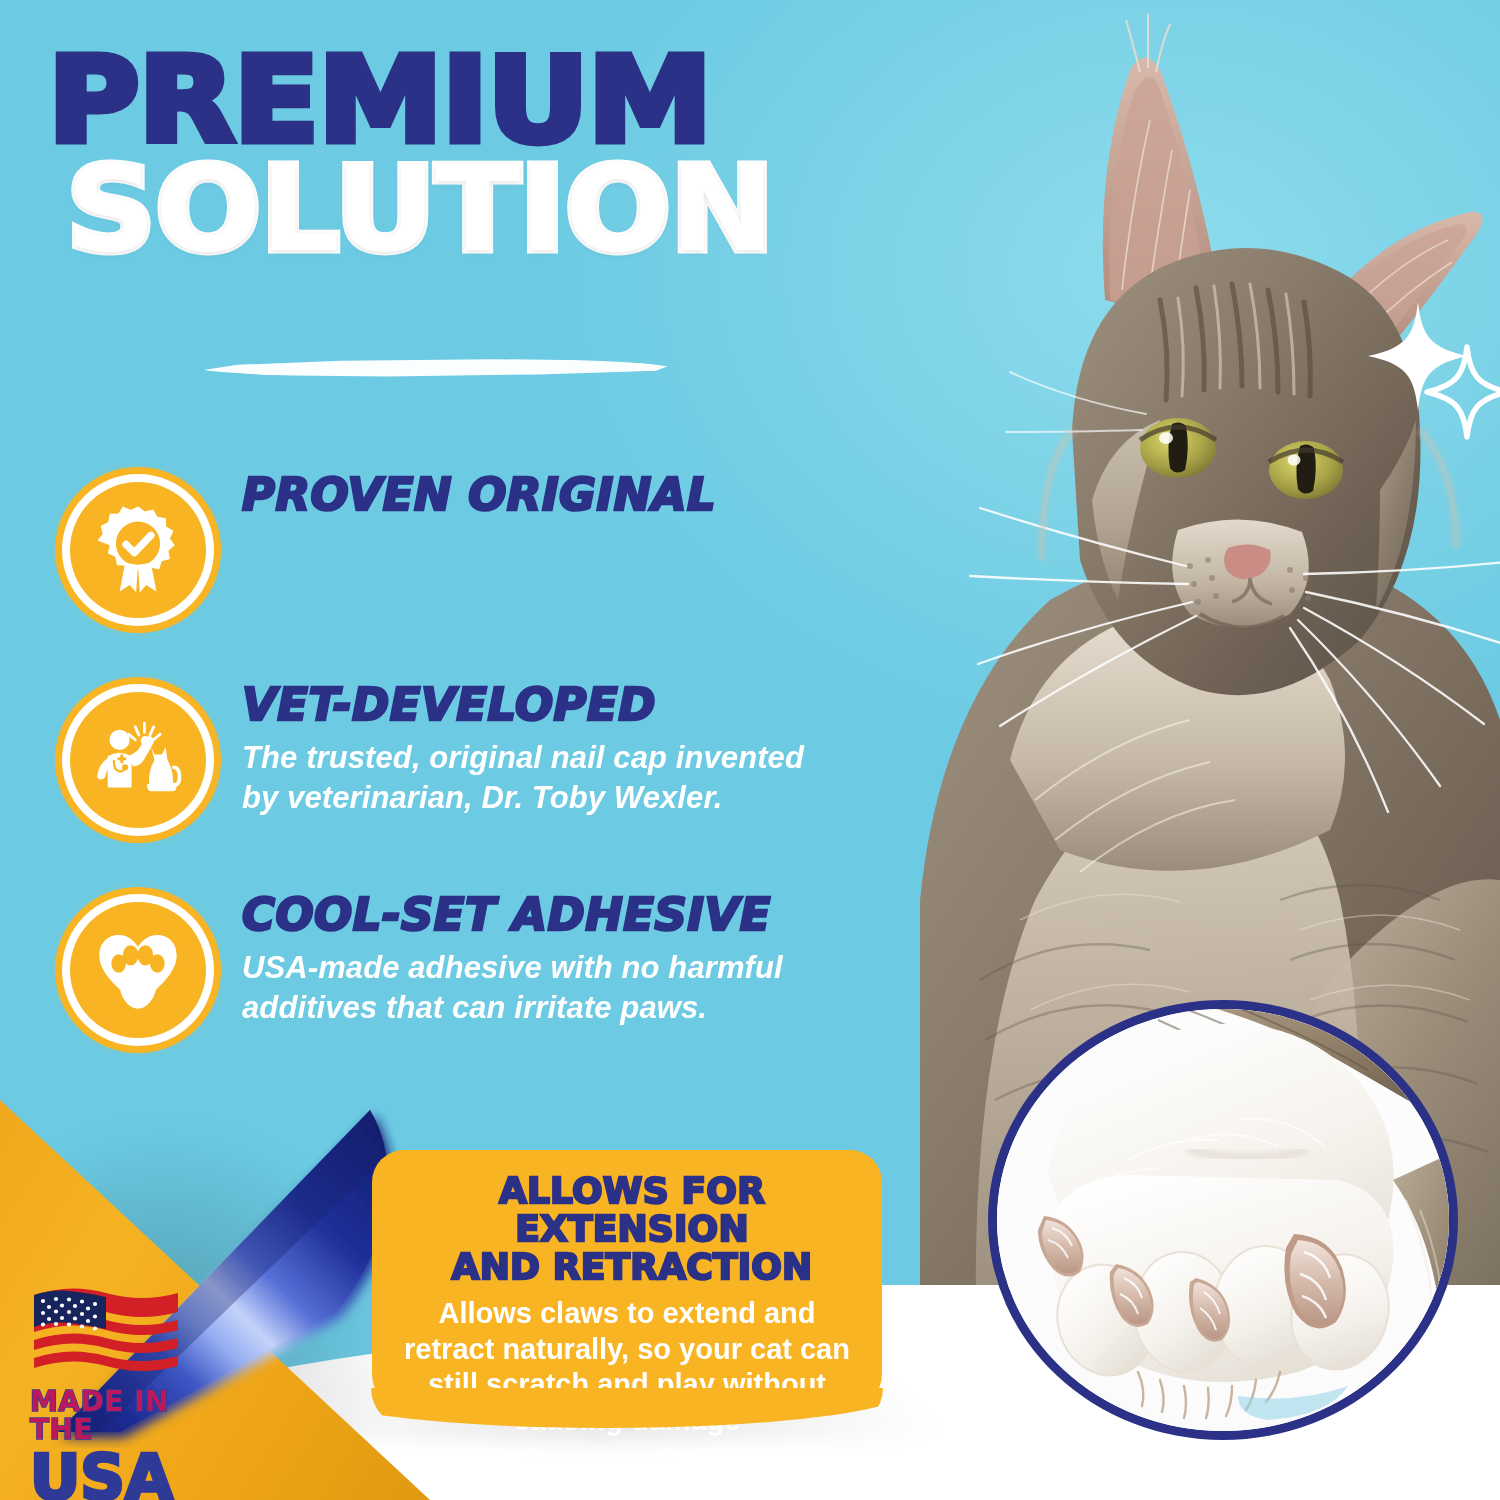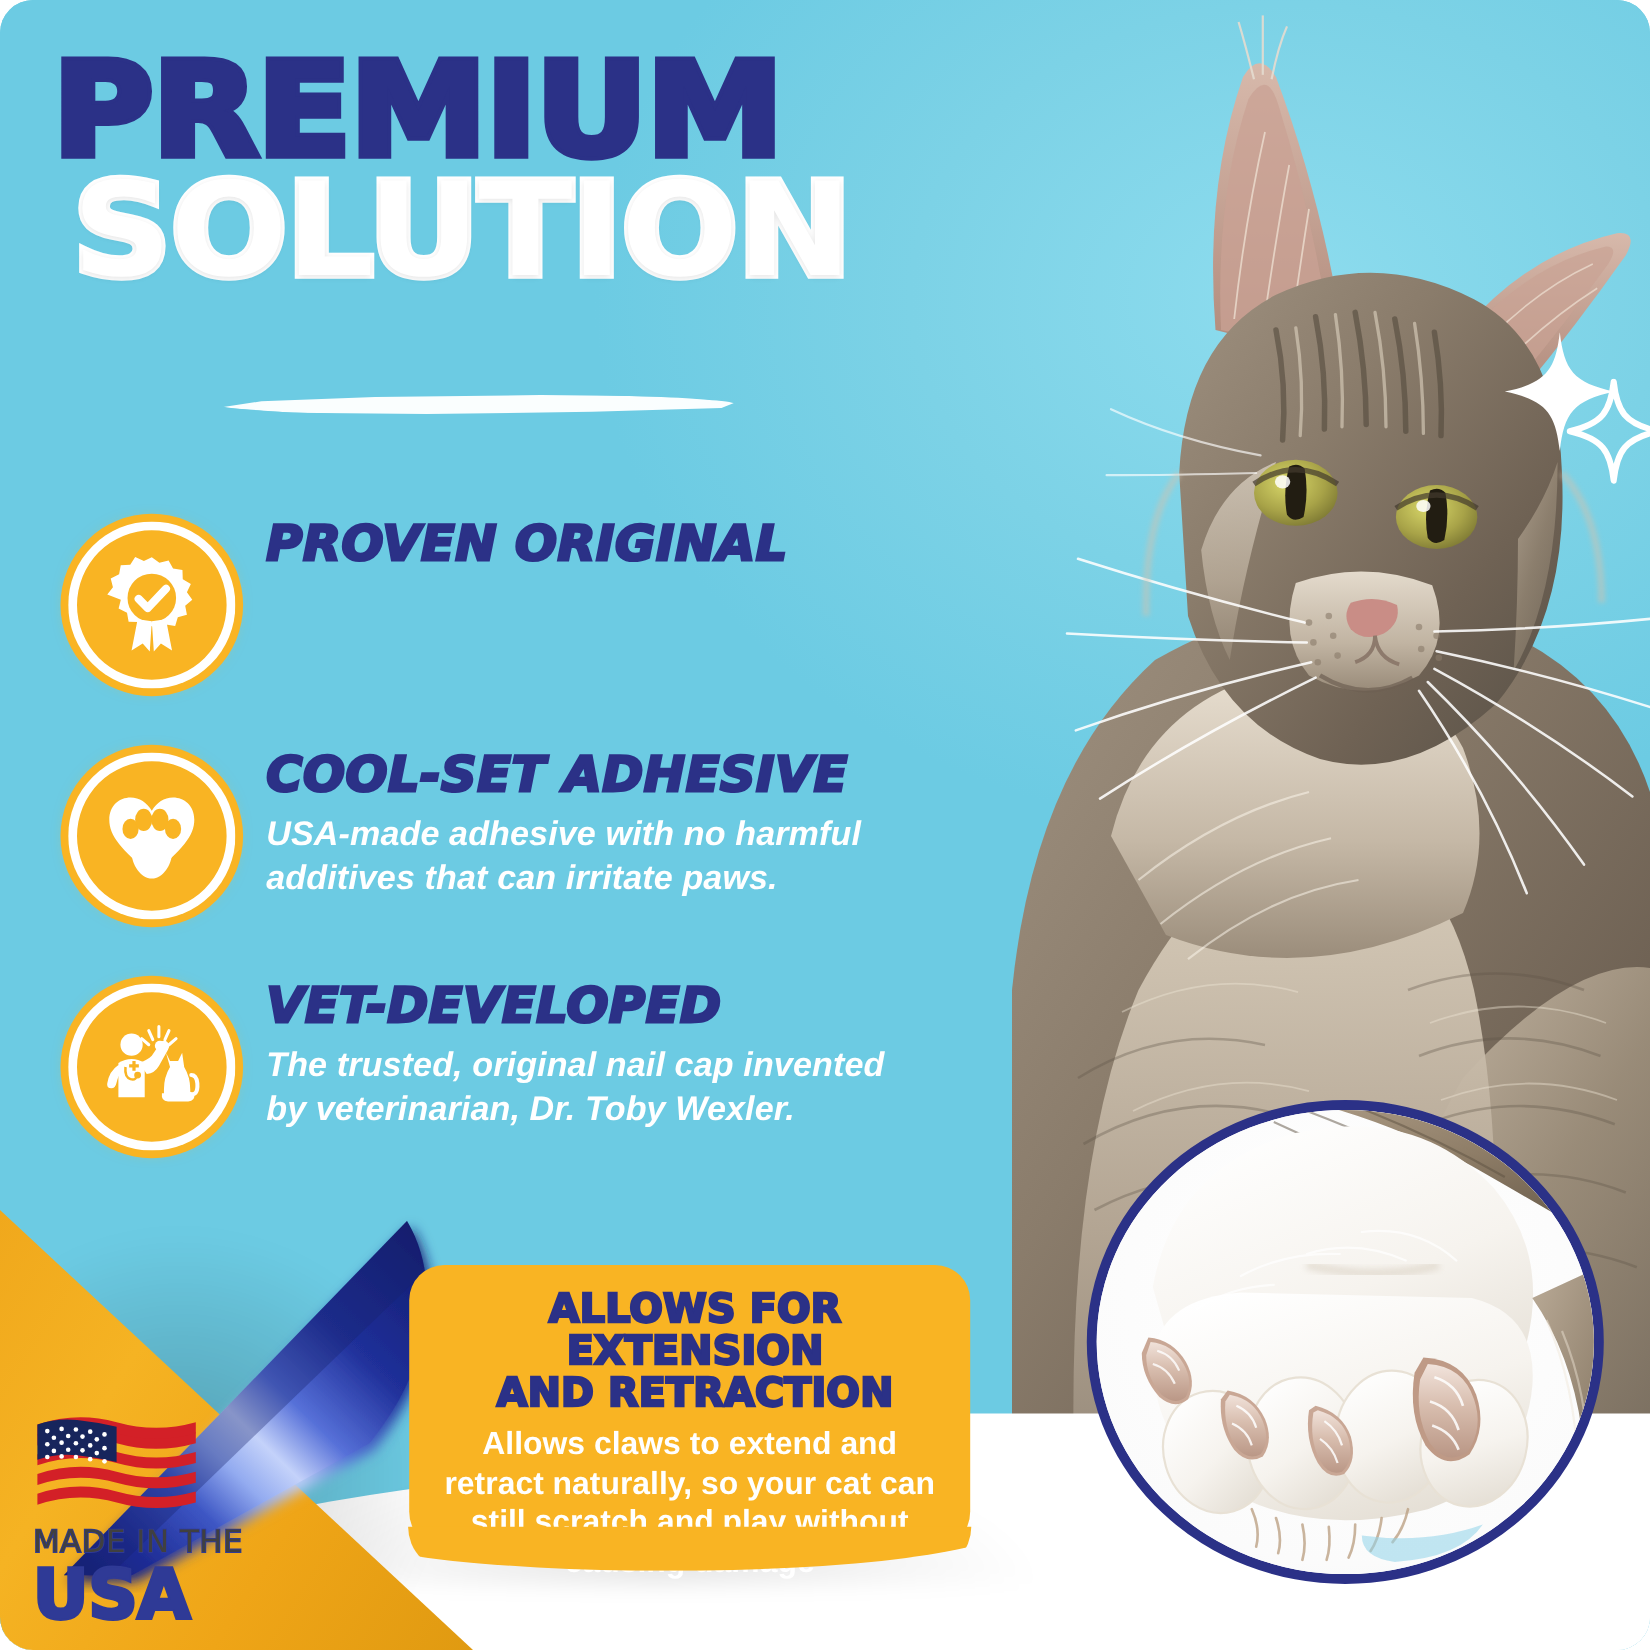--- a/index.html
+++ b/index.html
@@ -8,21 +8,20 @@
     font-family:"Liberation Sans", sans-serif;
     background:#fff;
     overflow:hidden;
     position:relative;
   }
 
   #stage {
     position:absolute; inset:0;
     width:1500px; height:1500px;
     overflow:hidden;
-    border-radius:30px;
   }
 
   
   .bg-cyan {
     position:absolute; left:0; top:0; width:1500px; height:1500px;
     background:
       radial-gradient(ellipse 900px 700px at 78% 18%, #8ddcee 0%, #7cd2e6 38%, #6ccbe3 70%),
       linear-gradient(160deg,#72cfe4 0%, #63c7e0 55%, #59c0dc 100%);
   }
 
@@ -206,23 +205,23 @@
   }
 
   
   .usa {
     position:absolute; left:30px; top:1282px; width:210px;
     text-align:left;
   }
   .usa-flag { width:152px; height:92px; display:block; margin-bottom:14px; }
   .usa-l1 {
     font-family:"DejaVu Sans", sans-serif;
-    font-weight:normal;
+    font-weight:bold;
     font-size:28px;
-    color:#404040;
+    color:#be185d;
     -webkit-text-stroke:1.6px #2f3a96;
     paint-order:stroke fill;
     letter-spacing:0.5px;
     line-height:1.0;
   }
   .usa-l2 {
     font-family:"DejaVu Sans", sans-serif;
     font-weight:bold;
     font-size:62px;
     color:#2f3a96;
@@ -441,64 +440,64 @@
         </svg>
       </div>
       <div class="f-body">
         <div class="f-title">PROVEN ORIGINAL</div>
       </div>
     </div>
 
     <div class="feature">
       <div class="f-icon">
         <svg viewBox="0 0 100 100">
+          <g fill="#ffffff">
+
+            <path d="M57 10 l0 10 M47 14 l4 9 M67 14 l-4 9 M40 22 l7 6 M74 22 l-7 6" stroke="#ffffff" stroke-width="3" stroke-linecap="round"></path>
+
+            <circle cx="30" cy="28" r="11"></circle>
+
+            <path d="M17 46 q13-8 26 0 l0 34 -26 0 Z"></path>
+            <path d="M38 46 q8-3 12-7 l8-12 q3-5 7-2 q4 3 1 8 l-9 16 q-4 7-12 8 Z"></path>
+            <path d="M17 48 q-9 6-11 18 q-1 5 4 5 q4 0 5-5 q2-9 7-12 Z"></path>
+
+            <path d="M24 50 q-1 10 5 12 q6 2 7-6" stroke="#f9b423" stroke-width="2.5" fill="none"></path>
+            <circle cx="36" cy="58" r="3.4" fill="#f9b423"></circle>
+
+            <path d="M36 50 h4 v4 h4 v4 h-4 v4 h-4 v-4 h-4 v-4 h4 Z" fill="#f9b423" transform="translate(2,4) scale(0.8)"></path>
+
+            <path d="M64 36 l4 8 8 0 4-8 2 14 q6 10 6 22 l0 8 -26 0 0-8 q0-12 6-22 Z"></path>
+            <path d="M60 76 q-1 8 6 8 l20 0 q7 0 6-8 Z"></path>
+
+            <path d="M86 76 q10 4 9 -10 q-1-8-6-8" stroke="#ffffff" stroke-width="4" fill="none" stroke-linecap="round"></path>
+
+            <circle cx="58" cy="29" r="5"></circle>
+          </g>
+        </svg>
+      </div>
+      <div class="f-body">
+        <div class="f-title">VET-DEVELOPED</div>
+        <div class="f-text">The trusted, original nail cap invented by veterinarian, Dr. Toby Wexler.</div>
+      </div>
+    </div>
+
+    <div class="feature">
+      <div class="f-icon">
+        <svg viewBox="0 0 100 100">
           <path d="M50 88 C20 64 8 50 8 34 C8 20 18 12 29 12 C38 12 45 17 50 25 C55 17 62 12 71 12 C82 12 92 20 92 34 C92 50 80 64 50 88 Z" fill="#ffffff"></path>
           <ellipse cx="29" cy="43" rx="8" ry="10" fill="#f9b423"></ellipse>
           <ellipse cx="42" cy="34" rx="8.5" ry="11" fill="#f9b423"></ellipse>
           <ellipse cx="58" cy="34" rx="8.5" ry="11" fill="#f9b423"></ellipse>
           <ellipse cx="71" cy="43" rx="8" ry="10" fill="#f9b423"></ellipse>
           <path d="M50 46 C62 46 70 56 70 66 C70 78 61 92 50 92 C39 92 30 78 30 66 C30 56 38 46 50 46 Z" fill="#ffffff"></path>
         </svg>
       </div>
       <div class="f-body">
         <div class="f-title">COOL-SET ADHESIVE</div>
         <div class="f-text">USA-made adhesive with no harmful additives that can irritate paws.</div>
-      </div>
-    </div>
-
-    <div class="feature">
-      <div class="f-icon">
-        <svg viewBox="0 0 100 100">
-          <g fill="#ffffff">
-
-            <path d="M57 10 l0 10 M47 14 l4 9 M67 14 l-4 9 M40 22 l7 6 M74 22 l-7 6" stroke="#ffffff" stroke-width="3" stroke-linecap="round"></path>
-
-            <circle cx="30" cy="28" r="11"></circle>
-
-            <path d="M17 46 q13-8 26 0 l0 34 -26 0 Z"></path>
-            <path d="M38 46 q8-3 12-7 l8-12 q3-5 7-2 q4 3 1 8 l-9 16 q-4 7-12 8 Z"></path>
-            <path d="M17 48 q-9 6-11 18 q-1 5 4 5 q4 0 5-5 q2-9 7-12 Z"></path>
-
-            <path d="M24 50 q-1 10 5 12 q6 2 7-6" stroke="#f9b423" stroke-width="2.5" fill="none"></path>
-            <circle cx="36" cy="58" r="3.4" fill="#f9b423"></circle>
-
-            <path d="M36 50 h4 v4 h4 v4 h-4 v4 h-4 v-4 h-4 v-4 h4 Z" fill="#f9b423" transform="translate(2,4) scale(0.8)"></path>
-
-            <path d="M64 36 l4 8 8 0 4-8 2 14 q6 10 6 22 l0 8 -26 0 0-8 q0-12 6-22 Z"></path>
-            <path d="M60 76 q-1 8 6 8 l20 0 q7 0 6-8 Z"></path>
-
-            <path d="M86 76 q10 4 9 -10 q-1-8-6-8" stroke="#ffffff" stroke-width="4" fill="none" stroke-linecap="round"></path>
-
-            <circle cx="58" cy="29" r="5"></circle>
-          </g>
-        </svg>
-      </div>
-      <div class="f-body">
-        <div class="f-title">VET-DEVELOPED</div>
-        <div class="f-text">The trusted, original nail cap invented by veterinarian, Dr. Toby Wexler.</div>
       </div>
     </div>
 
   </div>
 
   <div class="bottom-white"></div>
   <div class="bottom-white2"></div>
   <div class="bottom-white-shadow"></div>
 
   <div class="paw-circle">

